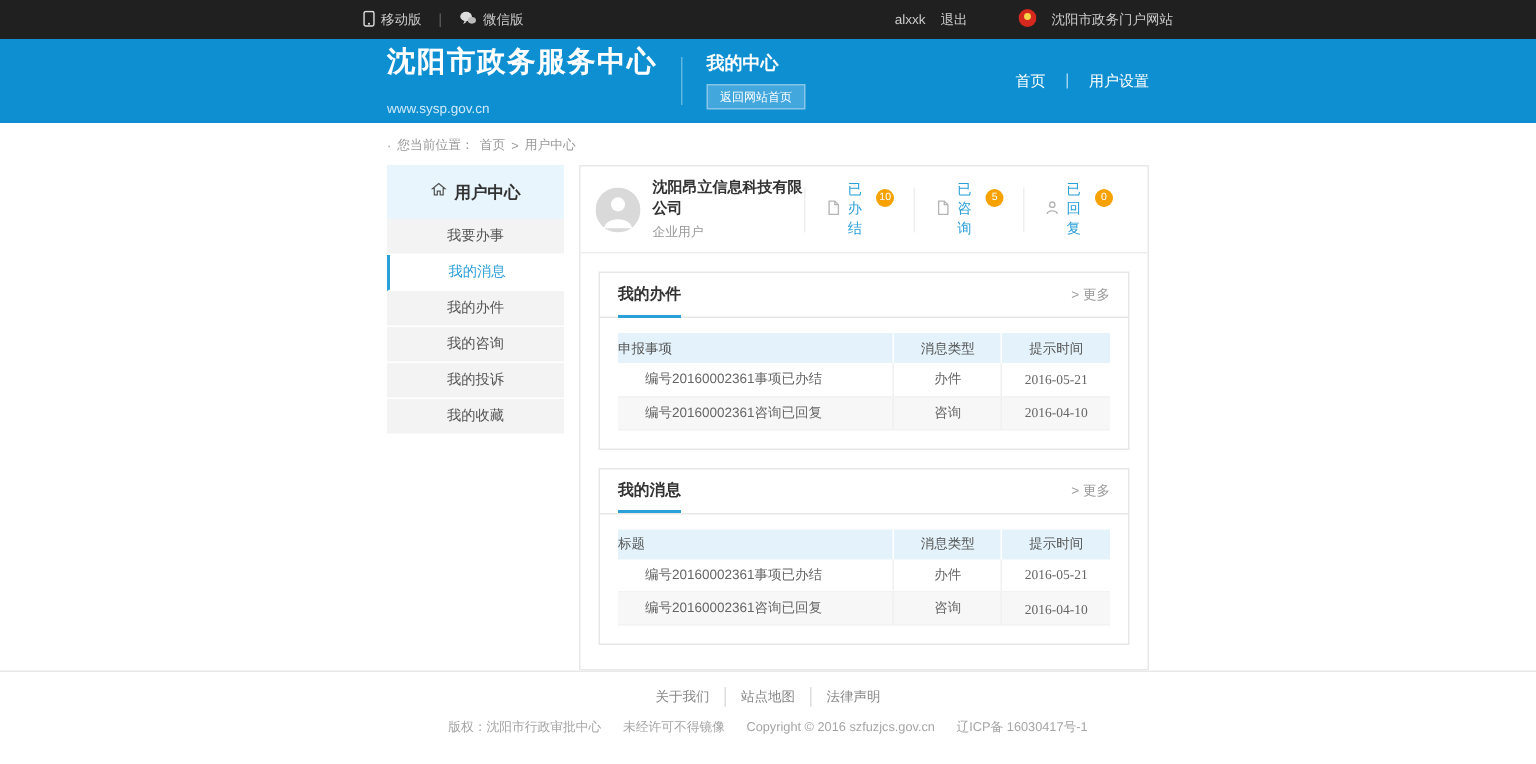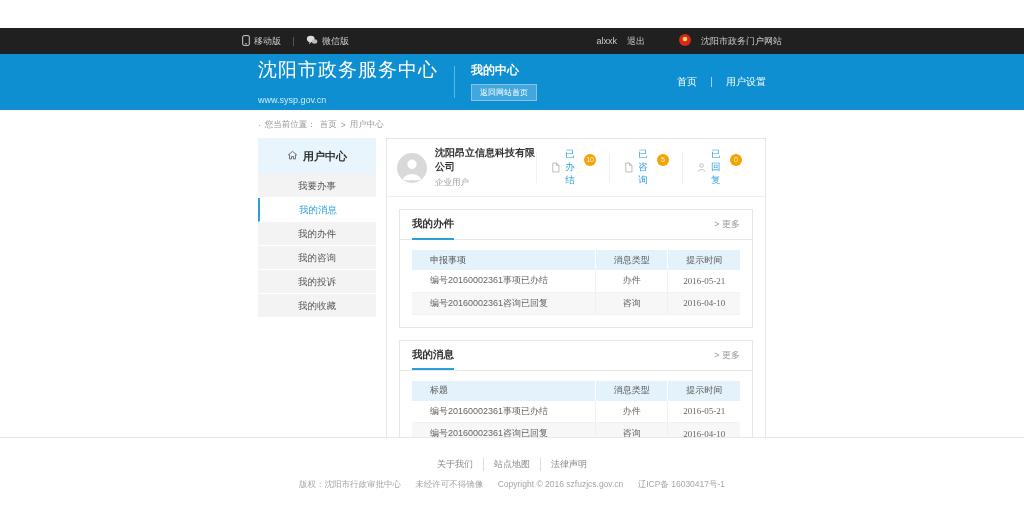--- a/index.html
+++ b/index.html
@@ -6,31 +6,31 @@
   html,body { width:1024px; height:509px; }
   body {
     background:#ffffff;
     font-family:"Liberation Sans","DejaVu Sans",sans-serif;
     overflow:hidden;
     position:relative;
   }
   .container { width:508px; margin:0 auto; }
 
   
-  .topbar { height:26px; background:#202020; display:flex; align-items:center;margin-top:28px; }
+  .topbar { height:26px; background:#202020; display:flex; align-items:center; }
   .topbar-inner { width:540px; margin:0 auto; display:flex; align-items:center; font-size:9px; color:#cccccc; }
   .topbar-link { display:flex; align-items:center; gap:4px; cursor:pointer; }
   .topbar-sep { width:1px; height:9px; background:#555; margin:0 12px; }
   .topbar-right { margin-left:auto; display:flex; align-items:center; gap:10px; }
   .topbar-right .gap { width:14px; }
 
   
   .bluebar { height:56px; background:#0d8fd2; display:flex; align-items:center; }
   .bluebar-inner { width:508px; margin:0 auto; display:flex; align-items:center; }
-  .site-title { color:#fff; font-size:19px; font-weight:normal; letter-spacing:1px; line-height:1.2; }
+  .site-title { color:#fff; font-size:19px; font-weight:bold; letter-spacing:1px; line-height:1.2; }
   .site-url { color:#cfe9f7; font-size:9px; margin-top:14px; }
   .head-divider { width:1px; height:32px; background:rgba(255,255,255,0.35); margin:0 16px; }
   .center-title { color:#fff; font-size:12px; font-weight:bold; }
   .back-home-btn { display:inline-block; margin-top:5px; font-size:8px; color:#fff;
     background:rgba(255,255,255,0.22); padding:2px 8px; border:1px solid rgba(255,255,255,0.35);
     cursor:pointer; }
   .head-nav { margin-left:auto; display:flex; align-items:center; color:#fff; font-size:10px; }
   .head-nav .nav-sep { width:1px; height:10px; background:rgba(255,255,255,0.6); margin:0 14px; }
   .head-nav span { cursor:pointer; }
 
@@ -65,30 +65,30 @@
 
   
   .section { margin:12px; border:1px solid #e7e7e7; }
   .sec-header { display:flex; justify-content:space-between; align-items:center; height:30px; padding:0 12px;
     border-bottom:1px solid #e7e7e7; }
   .sec-title { display:inline-flex; align-items:center; height:100%; font-size:10.5px; font-weight:bold; color:#333;
     border-bottom:2px solid #2a9fd8; margin-bottom:-1px; }
   .sec-more { font-size:9px; color:#999; cursor:pointer; }
   .sec-table { width:calc(100% - 24px); margin:10px 12px 12px; border-collapse:collapse; table-layout:fixed; }
   .sec-table th { background:#e4f3fb; font-weight:normal; font-size:9px; color:#555; height:20px; }
-  .sec-table th:first-child { text-align:left; padding-left:18px; width:56%; }
+  .sec-table th:first-child { text-align:left; width:56%; }
   .sec-table th + th { border-left:1px solid #fff; text-align:center; }
   .sec-table td { font-size:9px; color:#666; height:22px; border-bottom:1px solid #f2f2f2; }
   .sec-table td:first-child { text-align:left; padding-left:18px; }
   .sec-table td + td { border-left:1px solid #f0f0f0; text-align:center;font-family:Liberation Serif, serif; }
   .sec-table tbody tr:nth-child(even) { background:#f7f7f7; }
   .sec-table tbody tr { cursor:pointer; }
 
   
-  .footer { position:absolute; left:0; right:0; bottom:0; border-top:1px solid #e8e8e8; padding:20px 0 18px;
+  .footer { position:absolute; left:0; right:0; bottom:0; border-top:1px solid #e8e8e8; padding:10px 0 18px;
     text-align:center; background:#fff; }
   .footer-links { font-size:9px; color:#888; display:flex; justify-content:center; }
   .footer-links span { padding:0 10px; border-right:1px solid #ddd; cursor:pointer; }
   .footer-links span:last-child { border-right:none; }
   .footer-copy { margin-top:8px; font-size:8.5px; color:#a5a5a5; }
   .footer-copy span { margin:0 6px; }
 </style>
 </head>
 <body>
 

